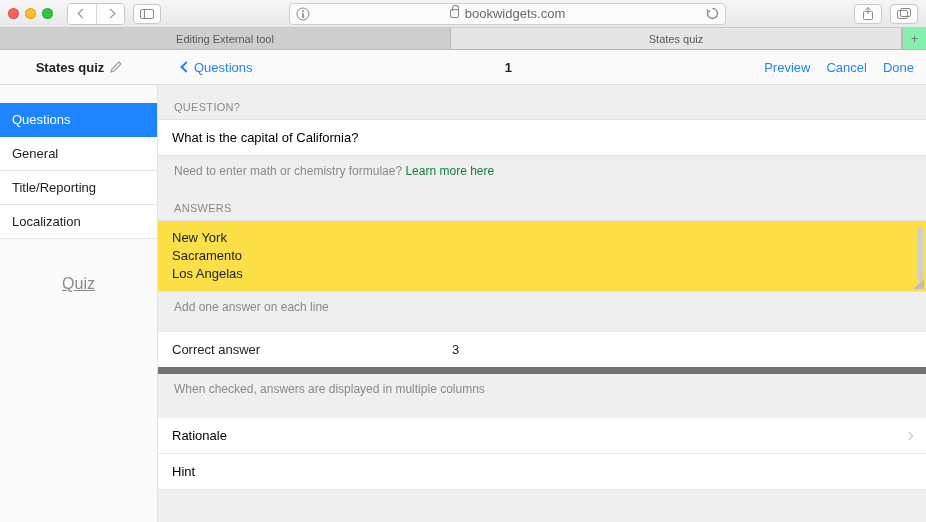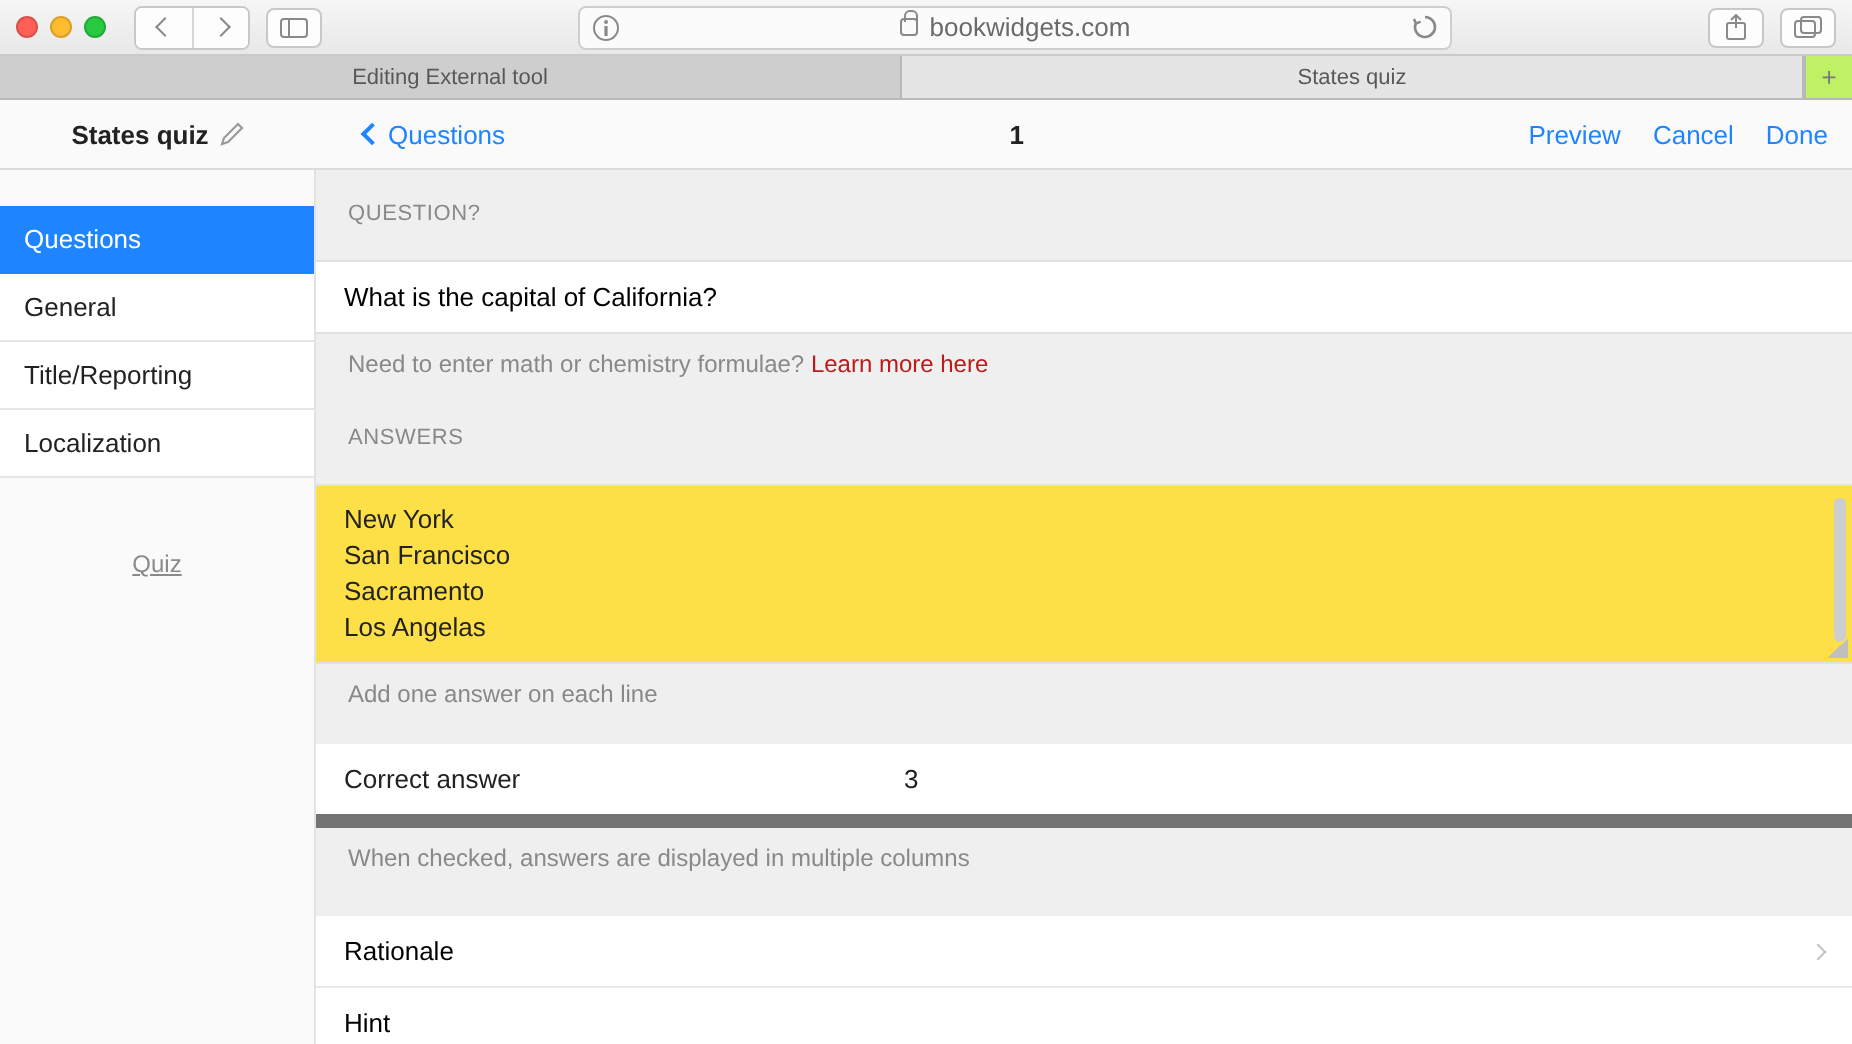--- a/index.html
+++ b/index.html
@@ -13,47 +13,47 @@
   .seg button{ width:28px; height:20px; background:#fdfdfd; border:none; display:flex;align-items:center;justify-content:center;}
   .seg button + button{border-left:1px solid #d9d8d9;}
   .icon-btn{width:28px;height:20px;border:1px solid #c9c8c9;border-radius:4px;background:#fdfdfd;display:flex;align-items:center;justify-content:center;}
   .url-bar{ flex:1; margin:0 120px 0 120px; height:22px; border:1px solid #cfcecf; border-radius:4px; background:#fcfbfc; display:flex; align-items:center; justify-content:center; position:relative; color:#6b6a6b;}
   .url-bar .info-icn{position:absolute;left:6px;}
   .url-bar .reload-icn{position:absolute;right:6px;}
   .chev{width:7px;height:7px;border:solid #8a898a;border-width:0 1.5px 1.5px 0;display:inline-block;}
   .chev.left{transform:rotate(135deg);} .chev.right{transform:rotate(-45deg);} .chev.small{width:6px;height:6px;border-width:0 1.2px 1.2px 0;}
   .right-tools{display:flex;gap:8px;}
   
-  .tab-strip{display:flex;height:22px;background:#bef264;border-bottom:1px solid #b9b8b9;font-size:11px;color:#595859;}
+  .tab-strip{display:flex;height:22px;background:#86efac;border-bottom:1px solid #b9b8b9;font-size:11px;color:#595859;}
   .tab{flex:1;display:flex;align-items:center;justify-content:center;border-right:1px solid #b9b8b9;background:#cfcecf;}
   .tab.active{background:#e6e5e6;}
   .new-tab{width:24px;display:flex;align-items:center;justify-content:center;border-left:1px solid #b9b8b9;}
   
   .app-header{display:flex;align-items:center;height:35px;background:#fafafa;border-bottom:1px solid #dddcdd;}
   .app-header .title-area{width:158px;display:flex;align-items:center;justify-content:center;gap:6px;font-weight:600;color:#222;}
   .app-header .title-area .pencil{color:#8a898a;}
   .app-header .nav-back{display:flex;align-items:center;gap:4px;color:#1f84ff;margin-left:24px;cursor:pointer;}
   .nav-back .back-chev{width:8px;height:8px;border:solid #1f84ff;border-width:0 2px 2px 0;transform:rotate(135deg);display:inline-block;}
   .app-header .center{flex:1;text-align:center;font-weight:600;color:#222;}
   .app-header .actions{display:flex;gap:16px;margin-right:12px;color:#1f84ff;}
   .app-header .actions span{cursor:pointer;}
   
   .app-body{display:flex;height:calc(522px - 28px - 22px - 35px);}
   .sidebar{width:158px;background:#fafafa;border-right:1px solid #e3e2e3;display:flex;flex-direction:column;}
   .sidebar-spacer{height:18px;}
   .side-item{padding:9px 12px;border-bottom:1px solid #e6e5e6;color:#222;cursor:pointer;background:#fff;}
   .side-item:first-of-type{border-top:1px solid #e6e5e6;}
   .side-item.active{background:#1f84ff;color:#fff;border-color:#1f84ff;}
-  .sidebar .quiz-label{margin-top:36px;text-align:center;color:#8b8a8b;font-size:12px;text-decoration:underline;}
+  .sidebar .quiz-label{margin-top:36px;text-align:center;color:#8b8a8b;font-size:16px;text-decoration:underline;}
   
   .main{flex:1;overflow-y:auto;background:#f0eff0;}
-  .section-label{font-size:11px;letter-spacing:.3px;color:#8a898a;padding:16px 16px 17px;}
+  .section-label{font-size:11px;letter-spacing:.3px;color:#8a898a;padding:16px 16px 6px;}
   .card{background:#fff;border-top:1px solid #e2e1e2;border-bottom:1px solid #e2e1e2;padding:10px 14px;}
   .hint-text{font-size:12px;color:#8a898a;padding:8px 16px;}
-  .hint-text a{color:#b91c1c;text-decoration:none;}
+  .hint-text a{color:#15803d;text-decoration:none;}
   .answers-box{background:#fde047;border-top:1px solid #e2e1e2;border-bottom:1px solid #e2e1e2;padding:8px 14px;position:relative;min-height:72px;}
   .answers-box .line{line-height:18px;color:#222;}
   .answers-box .scroll-stub{position:absolute;right:3px;top:6px;bottom:10px;width:6px;background:#cfcecf;border-radius:3px;}
   .answers-box .resize{position:absolute;right:2px;bottom:2px;width:10px;height:10px;background:linear-gradient(135deg,transparent 50%,#c0bfbf 50%);}
   .row{display:flex;align-items:flex-end;background:#fff;border-bottom:7px solid #737373;padding:10px 14px;}
   .row:first-child{border-top:1px solid #e2e1e2;}
   .row .label{width:280px;color:#222;}
   .row .value{color:#222;}
   .toggle{width:44px;height:24px;border-radius:12px;background:#e7e6e7;position:relative;border:1px solid #dadada;}
   .toggle .knob{position:absolute;width:22px;height:22px;border-radius:50%;background:#fff;box-shadow:0 1px 2px rgba(0,0,0,.25);left:0;top:0;}
@@ -169,21 +169,20 @@
     <div class="card">
       <span>What is the capital of California?</span>
     </div>
     <div class="hint-text">
       <span>Need to enter math or chemistry formulae? </span><a href="#">Learn more here</a>
     </div>
 
     <div class="section-label">ANSWERS</div>
     <div class="answers-box">
       <div class="line">New York</div>
-      <div class="line">San Francisco</div>
       <div class="line">Sacramento</div>
       <div class="line">Los Angelas</div>
       <div class="scroll-stub"></div>
       <div class="resize"></div>
     </div>
     <div class="hint-text">Add one answer on each line</div>
 
     <div style="height:10px;"></div>
     <div class="row">
       <span class="label">Correct answer</span>

